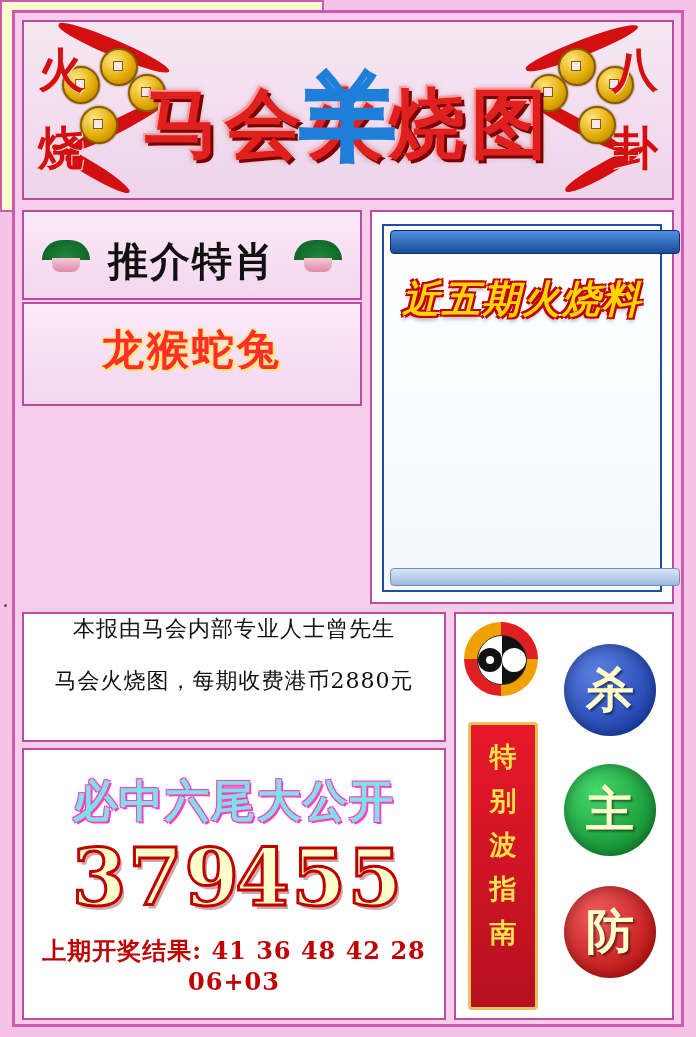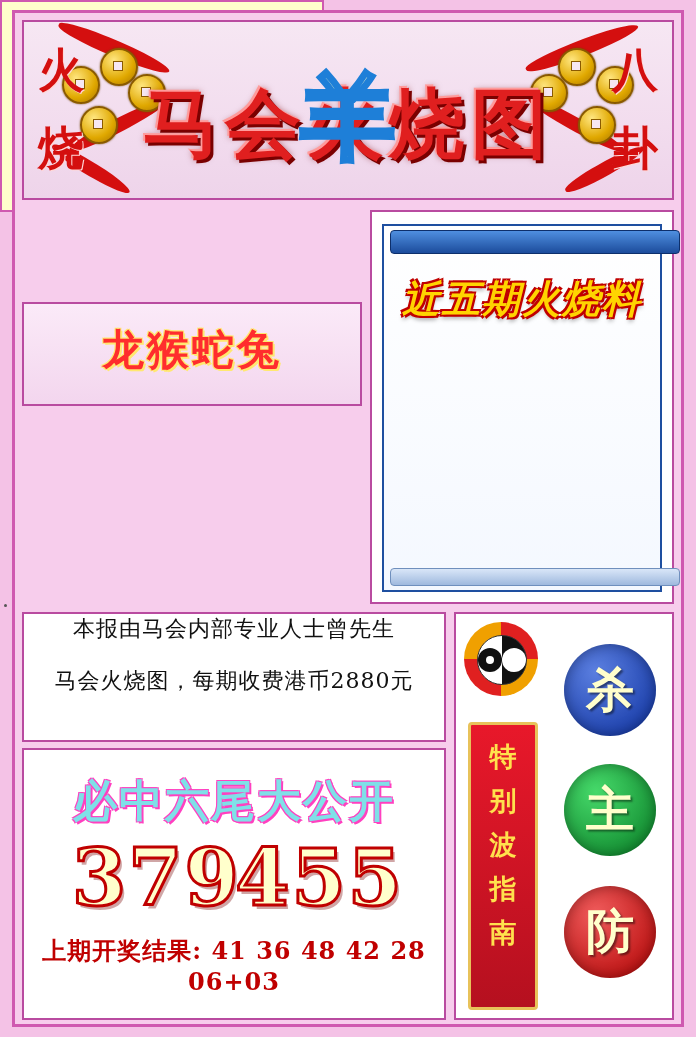--- a/index.html
+++ b/index.html
@@ -310,20 +310,31 @@
     <div class="coin" style="left:104px;top:52px;"></div>
     <div class="coin" style="left:56px;top:84px;"></div>
     <div class="coin" style="right:38px;top:44px;"></div>
     <div class="coin" style="right:76px;top:26px;"></div>
     <div class="coin" style="right:104px;top:52px;"></div>
     <div class="coin" style="right:56px;top:84px;"></div>
 
     <div class="title-text">马会火烧图</div>
   </div>
 
+  <div class="panel" id="promo-box">
+    <div class="mushroom" style="left:18px;">
+      <div class="cap"></div>
+        <div class="stem"></div>
+    </div>
+    <div class="mushroom" style="right:18px;">
+      <div class="cap"></div>
+        <div class="stem"></div>
+    </div>
+    <div class="promo-text">推介特肖</div>
+  </div>
 
   <div class="panel" id="zodiac-box">
     <div class="zodiac-text">龙猴蛇兔</div>
   </div>
 
   <div id="huoshao-box">
     <div class="hs-char" id="hs-1">火</div>
     <div class="hs-char" id="hs-2">烧</div>
     <div class="hs-char" id="hs-3">八</div>
     <div class="hs-char" id="hs-4">卦</div>

